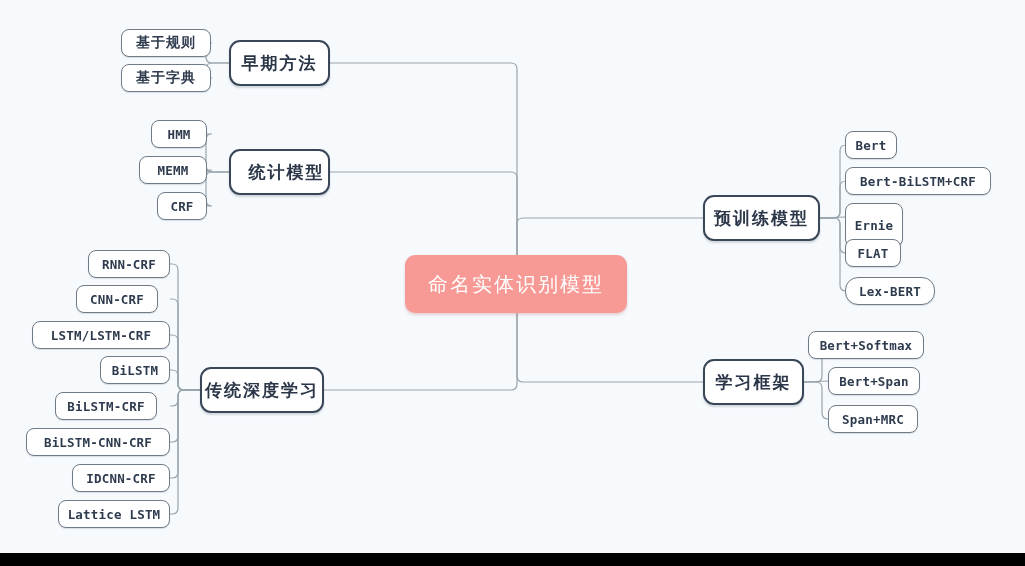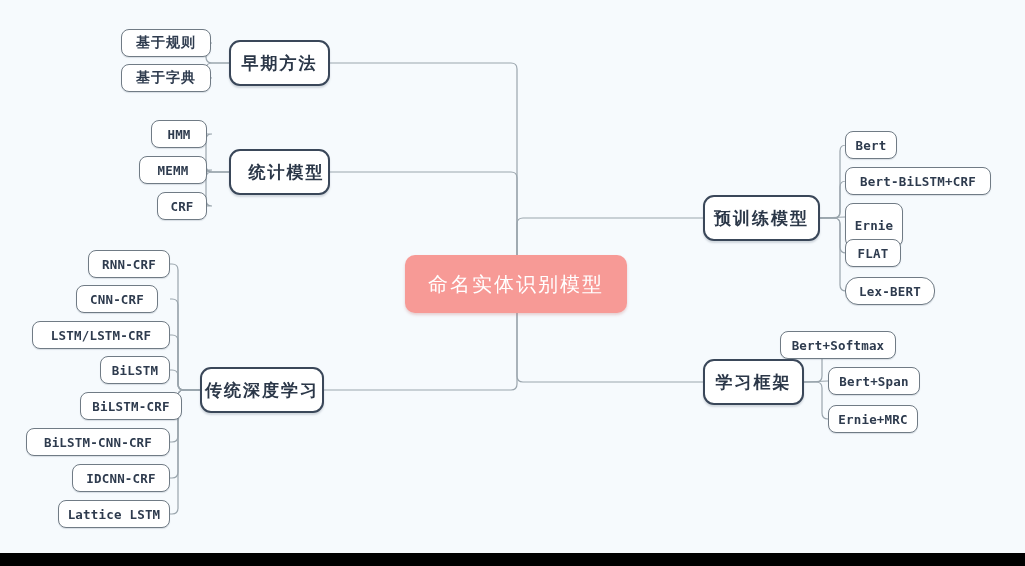--- a/index.html
+++ b/index.html
@@ -126,29 +126,29 @@
       <div class="node leaf cjk" style="left: 121px; top: 64px; width: 90px; height: 28px;">基于字典</div>
       <div class="node branch" style="left: 229px; top: 149px; width: 101px; height: 46px; padding-left: 14px;">统计模型</div>
       <div class="node leaf" style="left: 151px; top: 120px; width: 56px; height: 28px;">HMM</div>
       <div class="node leaf" style="left: 139px; top: 156px; width: 68px; height: 28px;">MEMM</div>
       <div class="node leaf" style="left: 157px; top: 192px; width: 50px; height: 28px;">CRF</div>
       <div class="node branch" style="left: 200px; top: 367px; width: 124px; height: 46px;">传统深度学习</div>
       <div class="node leaf" style="left: 88px; top: 250px; width: 82px; height: 28px;">RNN-CRF</div>
       <div class="node leaf" style="left: 76px; top: 285px; width: 82px; height: 28px;">CNN-CRF</div>
       <div class="node leaf" style="left: 32px; top: 321px; width: 138px; height: 28px;">LSTM/LSTM-CRF</div>
       <div class="node leaf" style="left: 100px; top: 356px; width: 70px; height: 28px;">BiLSTM</div>
-      <div class="node leaf" style="left: 80px; top: 392px; width: 102px; height: 28px; text-align: center;">BiLSTM-CRF</div>
+      <div class="node leaf" style="left: 55px; top: 392px; width: 102px; height: 28px; text-align: center;">BiLSTM-CRF</div>
       <div class="node leaf" style="left: 26px; top: 428px; width: 144px; height: 28px;">BiLSTM-CNN-CRF</div>
       <div class="node leaf" style="left: 72px; top: 464px; width: 98px; height: 28px;">IDCNN-CRF</div>
       <div class="node leaf" style="left: 58px; top: 500px; width: 112px; height: 28px;">Lattice LSTM</div>
       <div class="node branch" style="left: 703px; top: 195px; width: 117px; height: 46px;">预训练模型</div>
       <div class="node leaf" style="left: 845px; top: 131px; width: 52px; height: 28px;">Bert</div>
       <div class="node leaf" style="left: 845px; top: 167px; width: 146px; height: 28px;">Bert-BiLSTM+CRF</div>
       <div class="node leaf" style="left: 845px; top: 203px; width: 58px; height: 44px;">Ernie</div>
       <div class="node leaf" style="left: 845px; top: 239px; width: 56px; height: 28px;">FLAT</div>
       <div class="node leaf" style="left: 845px; top: 277px; width: 90px; height: 28px; border-radius: 13px;">Lex-BERT</div>
       <div class="node branch" style="left: 703px; top: 359px; width: 101px; height: 46px;">学习框架</div>
-      <div class="node leaf" style="left: 780px; top: 331px; width: 116px; height: 28px;">Bert+Softmax</div>
+      <div class="node leaf" style="left: 808px; top: 331px; width: 116px; height: 28px;">Bert+Softmax</div>
       <div class="node leaf" style="left: 828px; top: 367px; width: 92px; height: 28px;">Bert+Span</div>
-      <div class="node leaf" style="left: 828px; top: 405px; width: 90px; height: 28px;">Ernie+MRC</div>
+      <div class="node leaf" style="left: 828px; top: 405px; width: 90px; height: 28px;">Span+MRC</div>
     </div>
   <div id="bottom-bar"></div>
 </div>
 
 </body></html>

